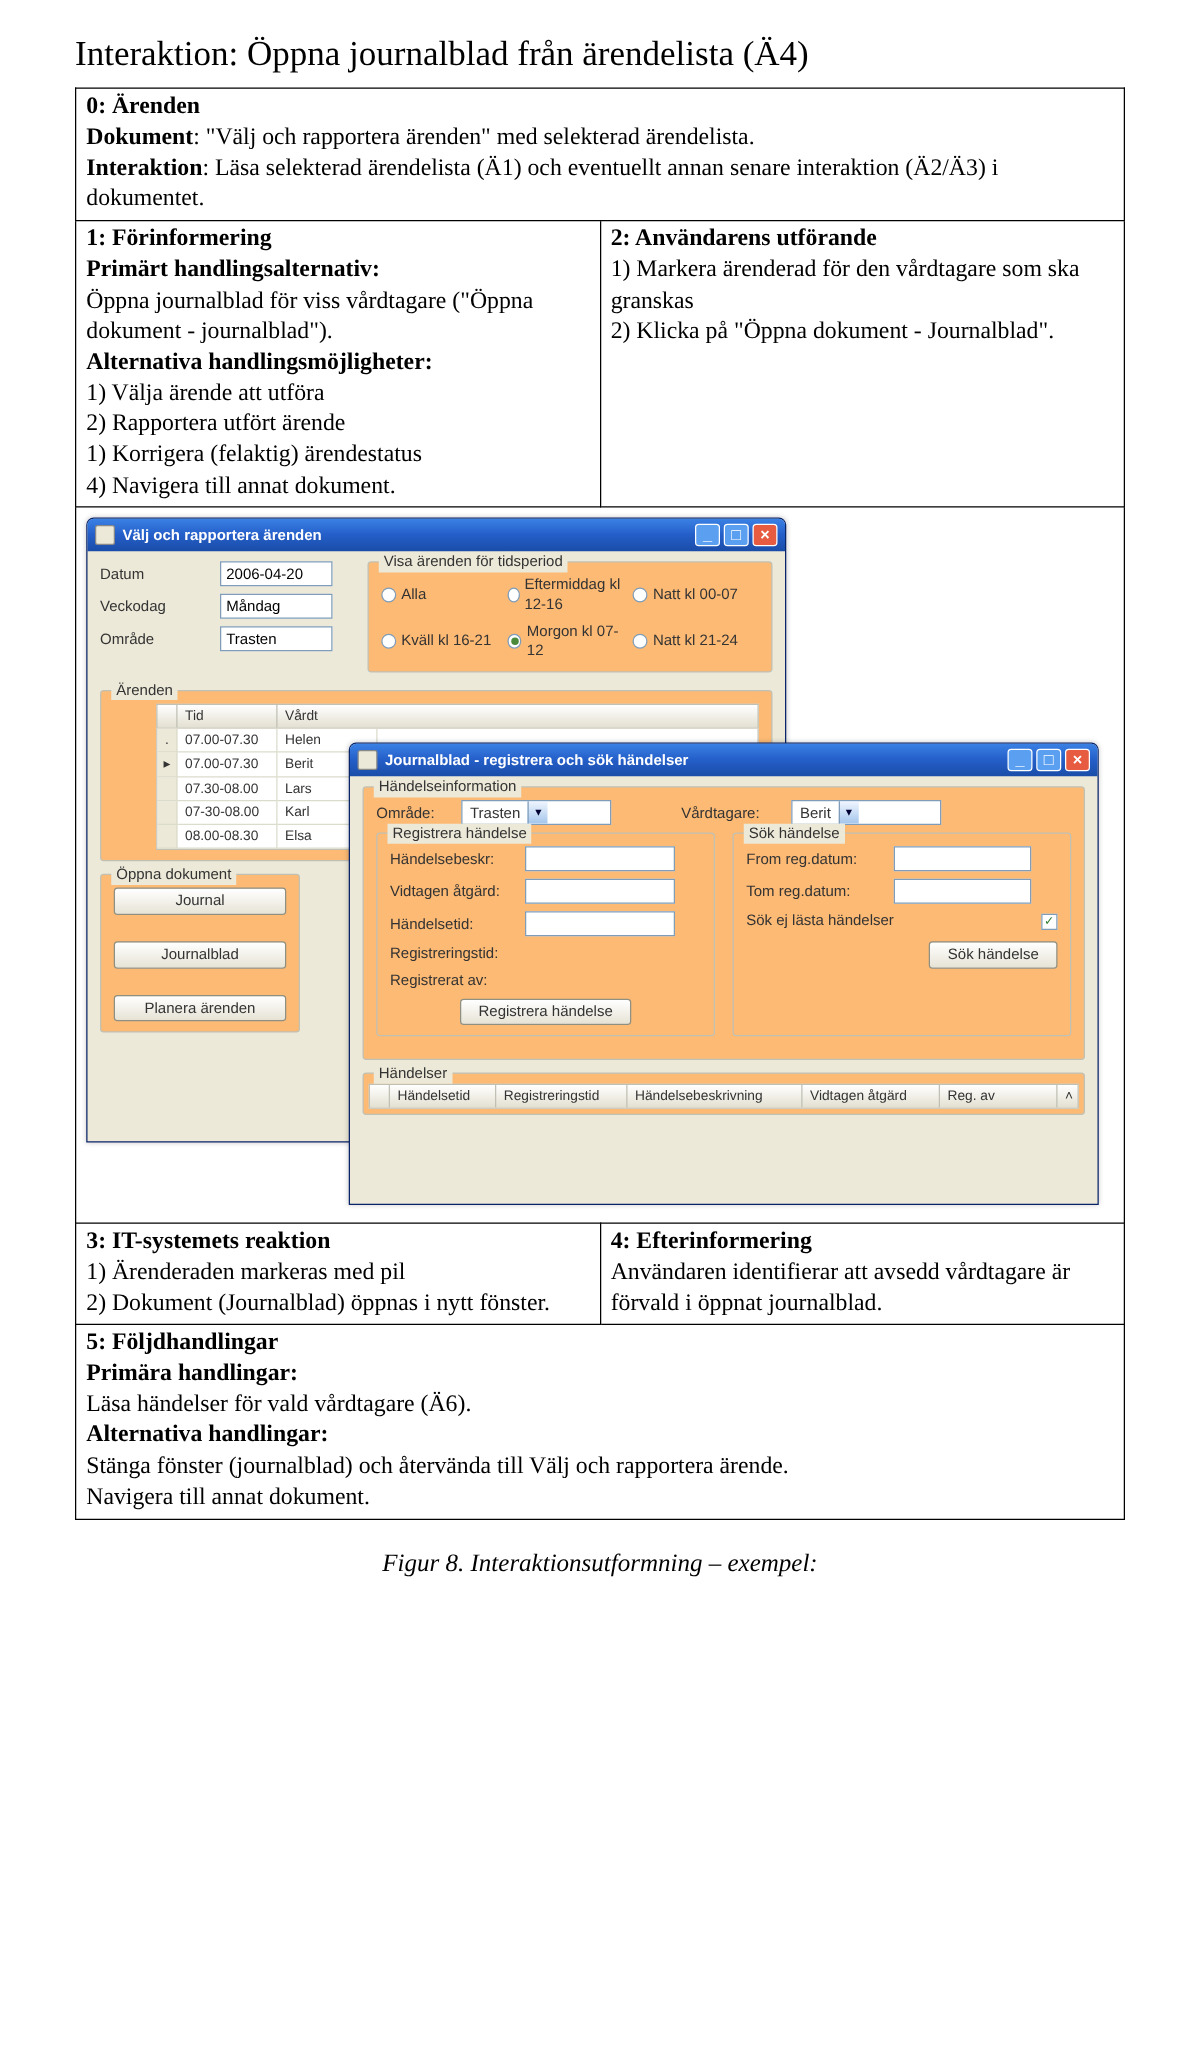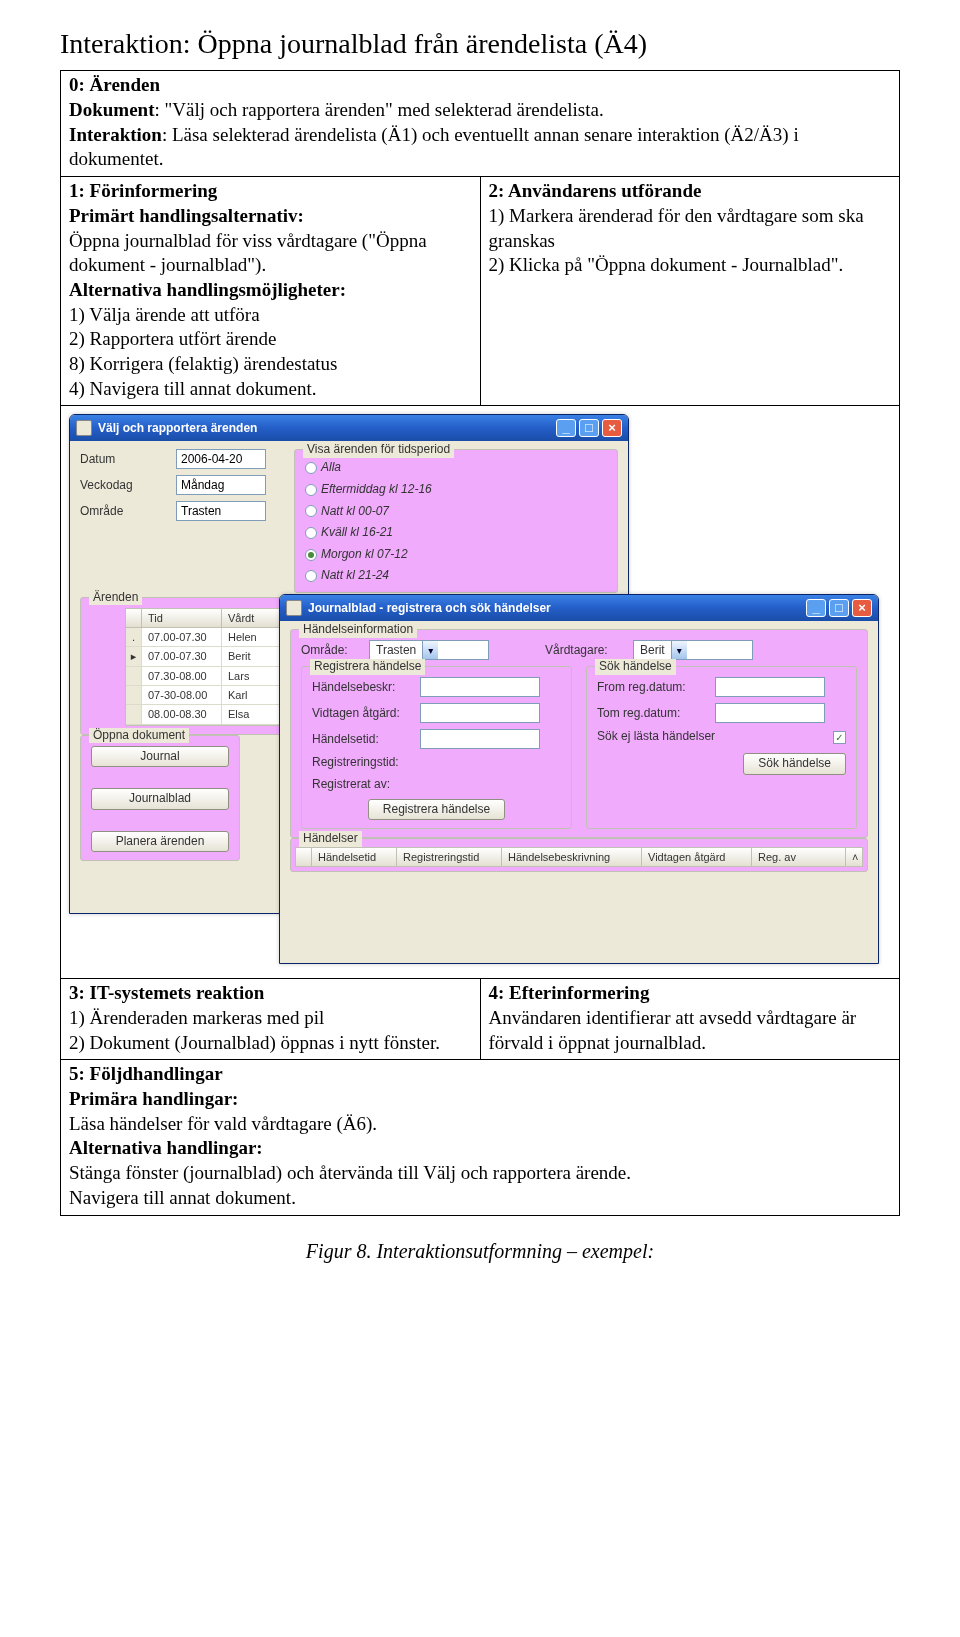--- a/index.html
+++ b/index.html
@@ -100,23 +100,23 @@
     color:#fff;
     font-size:13px;
     font-weight:bold;
   }
   .tb-close { background:#e75b41;}
   .win-body { padding: 8px 10px; }
   .group {
     border:1px solid #c0c0b4;
     border-radius:3px;
     padding: 10px 10px 8px;
-    margin-bottom:0;
+    margin-bottom:10px;
     position:relative;
-    background:#f0abfc;
+    background:#fdba74;
   }
   .group-title {
     position:absolute;
     top:-8px; left:8px;
     background:#ece9d8;
     padding:0 4px;
     font-size:12px;
     color:#333;
   }
   .formrow { display:flex; align-items:center; margin-bottom:6px; gap:8px;}
@@ -214,21 +214,21 @@
     </tr>
 
     <tr>
       <td>
         <b>1: Förinformering</b><br>
         <b>Primärt handlingsalternativ:</b><br>
         <span>Öppna journalblad för viss vårdtagare ("Öppna dokument - journalblad").</span><br>
         <b>Alternativa handlingsmöjligheter:</b><br>
         <span>1) Välja ärende att utföra</span><br>
         <span>2) Rapportera utfört ärende</span><br>
-        <span>8) Korrigera (felaktig) ärendestatus</span><br>
+        <span>1) Korrigera (felaktig) ärendestatus</span><br>
         <span>4) Navigera till annat dokument.</span>
       </td>
       <td>
         <b>2: Användarens utförande</b><br>
         <span>1) Markera ärenderad för den vårdtagare som ska granskas</span><br>
         <span>2) Klicka på "Öppna dokument - Journalblad".</span>
       </td>
     </tr>
 
     <tr>
@@ -256,21 +256,21 @@
                     <label>Veckodag</label>
                     <span class="txt" style="width:90px">Måndag</span>
                   </div>
                   <div class="formrow">
                     <label>Område</label>
                     <span class="txt" style="width:90px">Trasten</span>
                   </div>
                 </div>
                 <div class="group" style="flex:1;">
                   <div class="group-title">Visa ärenden för tidsperiod</div>
-                  <div style="display:grid;grid-template-columns:1fr;row-gap:6px;font-style:italic;">
+                  <div style="display:grid;grid-template-columns:1fr 1fr 1fr;row-gap:6px;">
                     <span class="radio">
                           <span class="o"></span>
                           <span>Alla</span>
                         </span>
                     <span class="radio">
                           <span class="o"></span>
                           <span>Eftermiddag kl 12-16</span>
                         </span>
                     <span class="radio">
                           <span class="o"></span>

